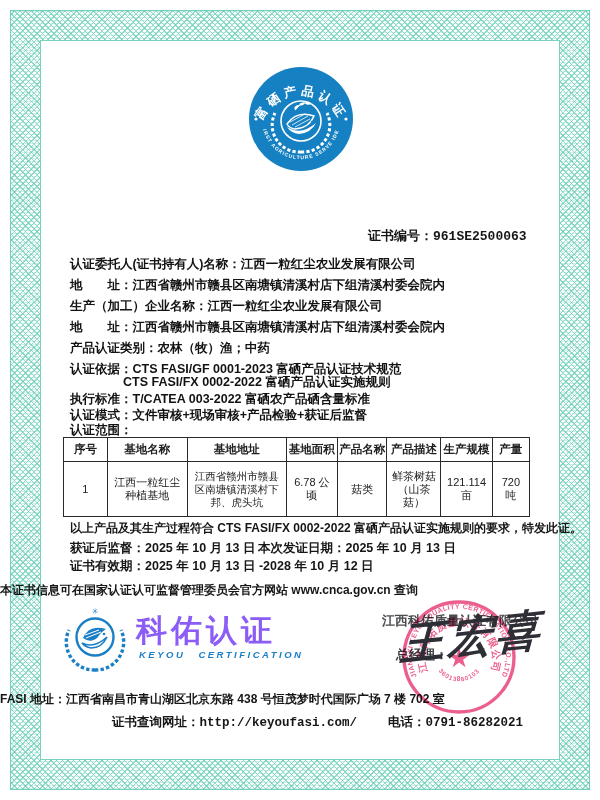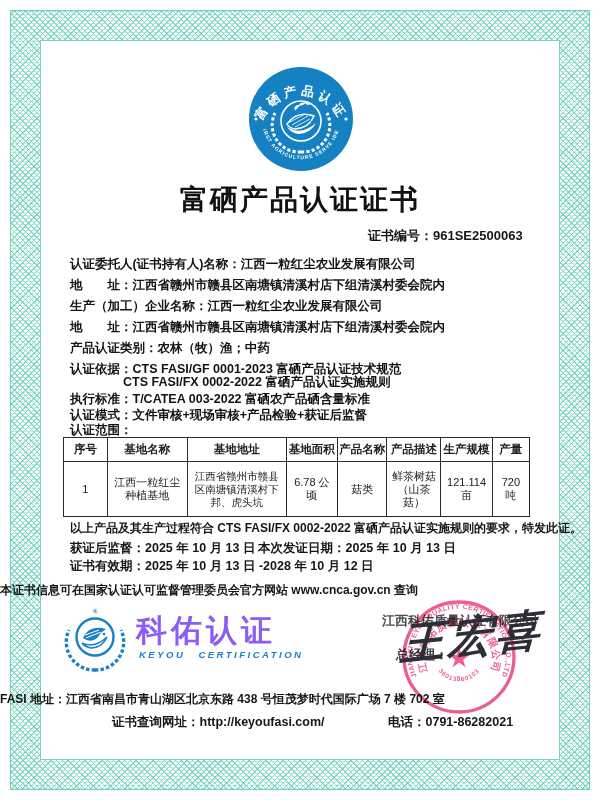--- a/index.html
+++ b/index.html
@@ -13,21 +13,21 @@
       repeating-linear-gradient(0deg, rgba(95,203,180,.28) 0 1px, rgba(95,203,180,0) 1px 3px),
       #ffffff;}
   .paper{position:absolute;inset:40px;background:#ffffff;border:1px solid #79d2bd;}
   .content{position:absolute;inset:0;z-index:2;}
   .abs{position:absolute;}
   .title{left:0;right:0;top:181px;text-align:center;font-size:28px;font-weight:700;letter-spacing:2px;color:#111;}
   .certno{top:227px;left:368px;font-size:13px;font-weight:700;white-space:nowrap;}
   .line{position:absolute;left:70px;white-space:nowrap;font-size:12.5px;font-weight:700;color:#131313;}
   .line .lbl{font-weight:700;}
   .line.indent{left:123px;}
-  .latin{font-family:Liberation Sans, sans-serif;}
+  .latin{font-family:Liberation Mono, monospace;}
   table.scope{position:absolute;left:63px;top:437px;width:467px;border-collapse:collapse;
       table-layout:fixed;font-size:11px;text-align:center;color:#202020;}
   table.scope th{border:1px solid #2a2a2a;font-size:11.5px;font-weight:700;height:23px;padding:0 1px;}
   table.scope td{border:1px solid #2a2a2a;font-weight:400;padding:1px 2px;height:52px;line-height:13px;}
   td.addr{font-size:10.5px;}
   .stmt{top:520px;left:70px;font-size:12px;font-weight:700;white-space:nowrap;}
   .dateline{font-size:12.5px;font-weight:700;white-space:nowrap;}
   .note{top:582px;left:0;right:0;text-align:left;font-size:12px;font-weight:700;}
   .kyname{left:136px;top:610px;font-size:31px;font-weight:700;color:#8b5cf6;letter-spacing:4px;white-space:nowrap;}
   .kyen{left:139px;top:649px;font-size:9.5px;font-weight:700;font-style:italic;color:#1a7fc5;
@@ -73,21 +73,20 @@
         <ellipse cx="48.5" cy="41" rx="2.6" ry="1.3" fill="#fff" transform="rotate(-35 48.5 41)"></ellipse>
         <ellipse cx="54" cy="38" rx="2.6" ry="1.3" fill="#fff" transform="rotate(-15 54 38)"></ellipse>
         <ellipse cx="60" cy="37.5" rx="2.6" ry="1.3" fill="#fff" transform="rotate(8 60 37.5)"></ellipse>
         <path d="M 39,58 Q 49,44 66,50 Q 61,62 47,63 Q 41,62 39,58 Z" fill="none" stroke="#fff" stroke-width="1.4"></path>
         <path d="M 42,56 L 57,48 M 44,59 L 60,50 M 47,61 L 62,53" stroke="#fff" stroke-width="0.8"></path>
         <path d="M 39,61 Q 53,70 68,57 Q 63,67 51,68 Q 43,67 39,61 Z" fill="#ffffff"></path>
         <circle cx="64" cy="56" r="1.1" fill="#1581c3"></circle>
       </g>
     </svg>
 
-    <div class="abs title">富硒产品认证证书</div>
 
     <div class="abs certno">
       <span>证书编号：</span><span class="latin">961SE2500063</span>
     </div>
 
     <div class="line" style="top:256px">
       <span class="lbl">认证委托人(证书持有人)名称：</span><span>江西一粒红尘农业发展有限公司</span></div>
     <div class="line" style="top:277px">
       <span class="lbl">地　　址：</span><span>江西省赣州市赣县区南塘镇清溪村店下组清溪村委会院内</span></div>
     <div class="line" style="top:298px">

